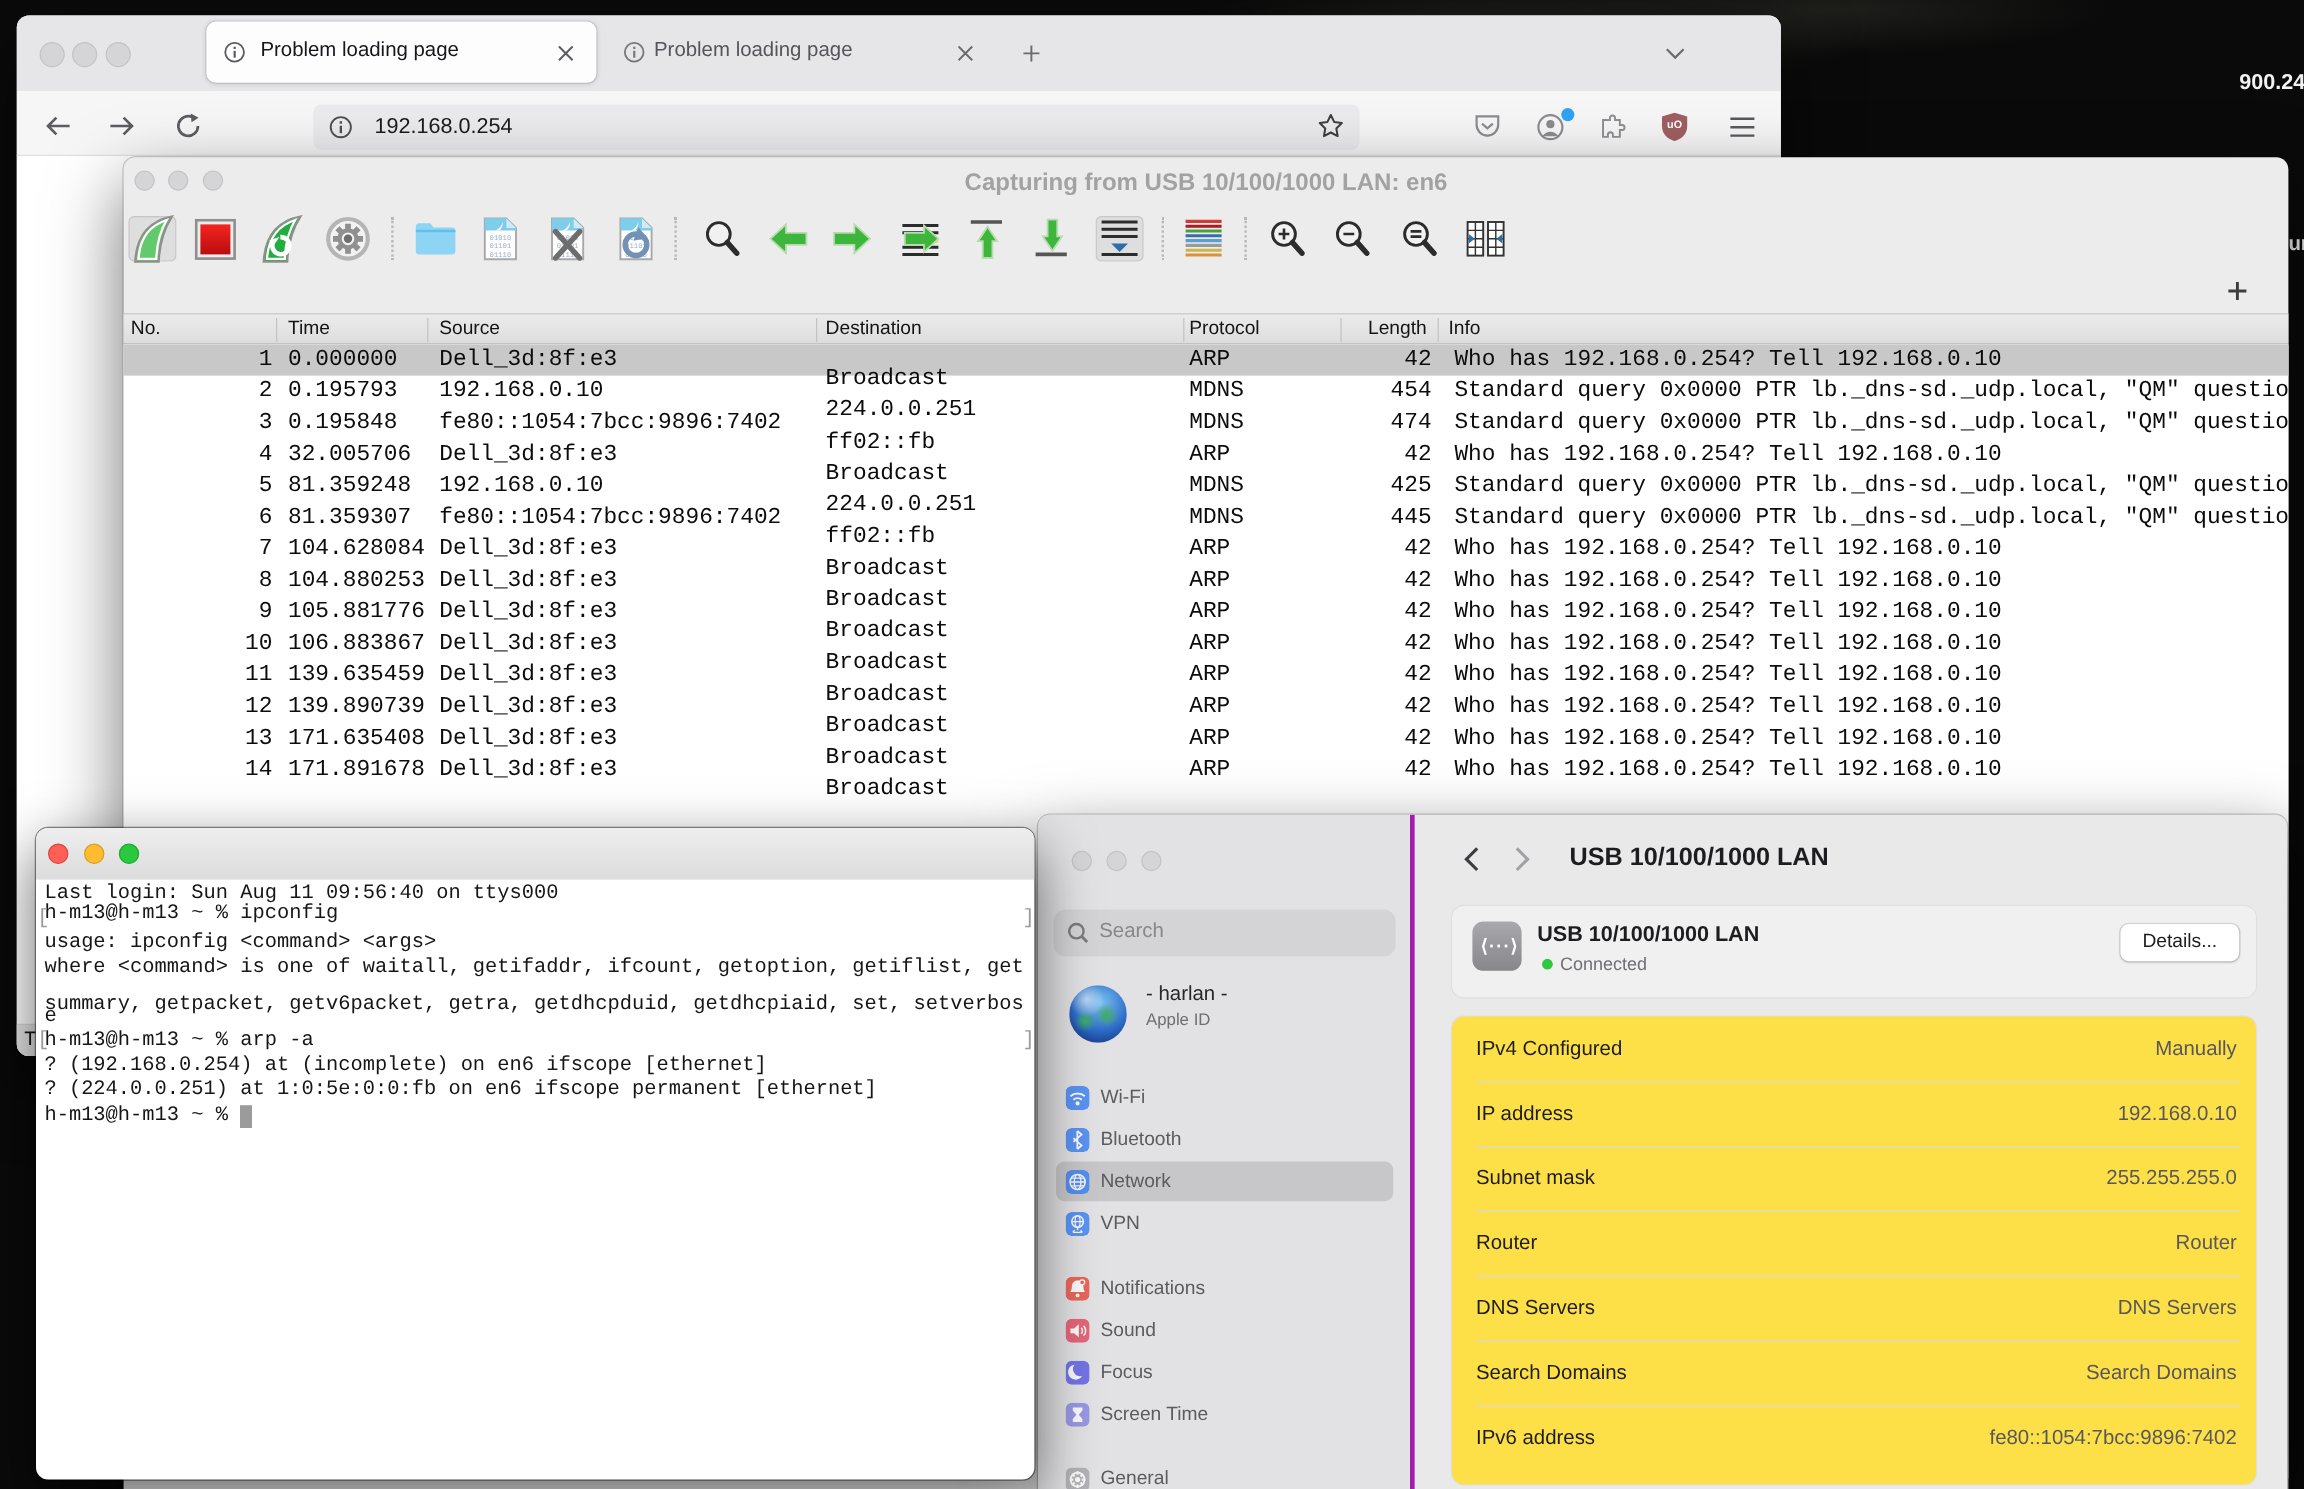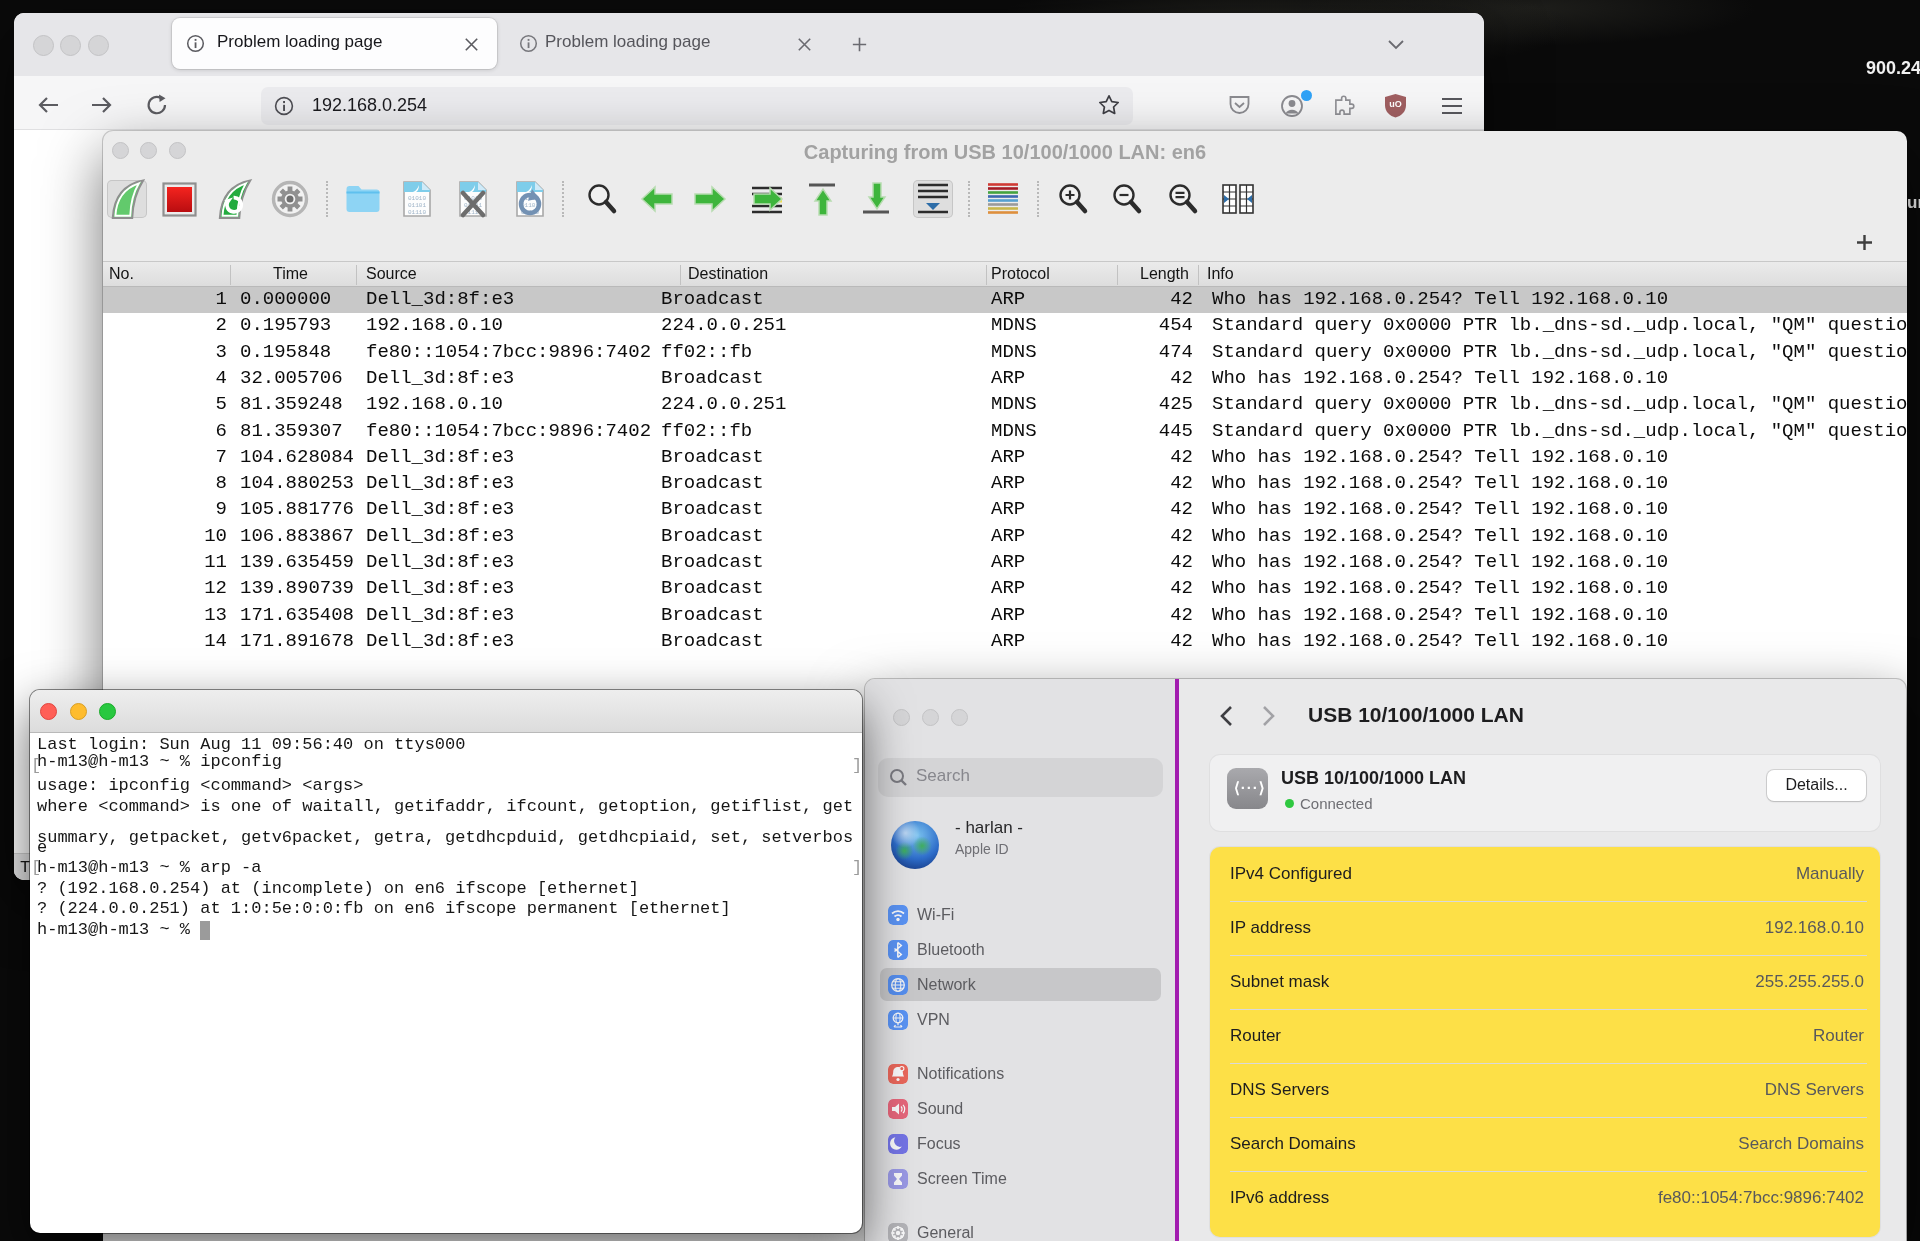--- a/index.html
+++ b/index.html
@@ -31,21 +31,21 @@
                border:1px solid #a9a9a9;border-radius:4px;box-sizing:border-box;}
   #whead{position:absolute;left:0;top:130px;width:100%;height:26px;
          background:linear-gradient(#ebebeb,#dddddd);border-top:1px solid #c8c8c8;border-bottom:1px solid #b9b9b9;box-sizing:border-box;}
   .hsep{position:absolute;top:3px;height:20px;width:0;border-left:1px solid #c2c2c2;}
   .hlabel{position:absolute;top:3px;font-size:16px;color:#141414;}
   .wrow{position:absolute;left:0;width:100%;height:26.3px;font-size:19px;color:#0c0c0c;}
   .wrow span{position:absolute;top:1px;white-space:pre;}
   .c-no{right:1680px;}
   .c-time{left:137px;}
   .c-src{left:263px;}
-  .c-dst{left:558px;}
+  .c-dst{left:585px;margin-top:16px;}
   .c-proto{left:888px;}
   .c-len{right:714px;}
   .c-info{left:1109px;}
 
   
   #settings{left:865px;top:679px;width:1041px;height:562px;border-radius:10px 10px 0 0;background:#e9e9ea;
             box-shadow:0 0 0 1px rgba(0,0,0,.2),0 20px 55px rgba(0,0,0,.55);}
   #sidebar{position:absolute;left:0;top:0;width:314px;height:100%;background:#e2e2e4;
            border-right:4px solid #a21caf;border-radius:10px 0 0 0;box-sizing:border-box;}
   .sitem{position:absolute;left:23px;width:280px;height:20px;}
@@ -340,21 +340,21 @@
       <div class="tbsep" style="left: 865px;"></div>
       <div class="tbsep" style="left: 934px;"></div>
     </div>
 
   <svg class="abs" style="left:1753px;top:103px;width:17px;height:17px;" viewBox="0 0 17 17">
       <path d="M8.5 1 V16 M1 8.5 H16" stroke="#3e3e3e" stroke-width="2.4"></path>
     </svg>
 
   <div id="whead">
     <div class="hlabel" style="left:6px;">No.</div>
-    <div class="hlabel" style="left:137px;margin-left:33px;">Time</div>
+    <div class="hlabel" style="left:137px;">Time</div>
     <div class="hlabel" style="left:263px;">Source</div>
     <div class="hlabel" style="left:585px;">Destination</div>
     <div class="hlabel" style="left:888px;">Protocol</div>
     <div class="hlabel" style="left:1021px;margin-left:16px;">Length</div>
     <div class="hlabel" style="left:1104px;">Info</div>
     <div class="hsep" style="left:127px;"></div>
     <div class="hsep" style="left:253px;"></div>
     <div class="hsep" style="left:577px;"></div>
     <div class="hsep" style="left:883px;"></div>
     <div class="hsep" style="left:1014px;"></div>

